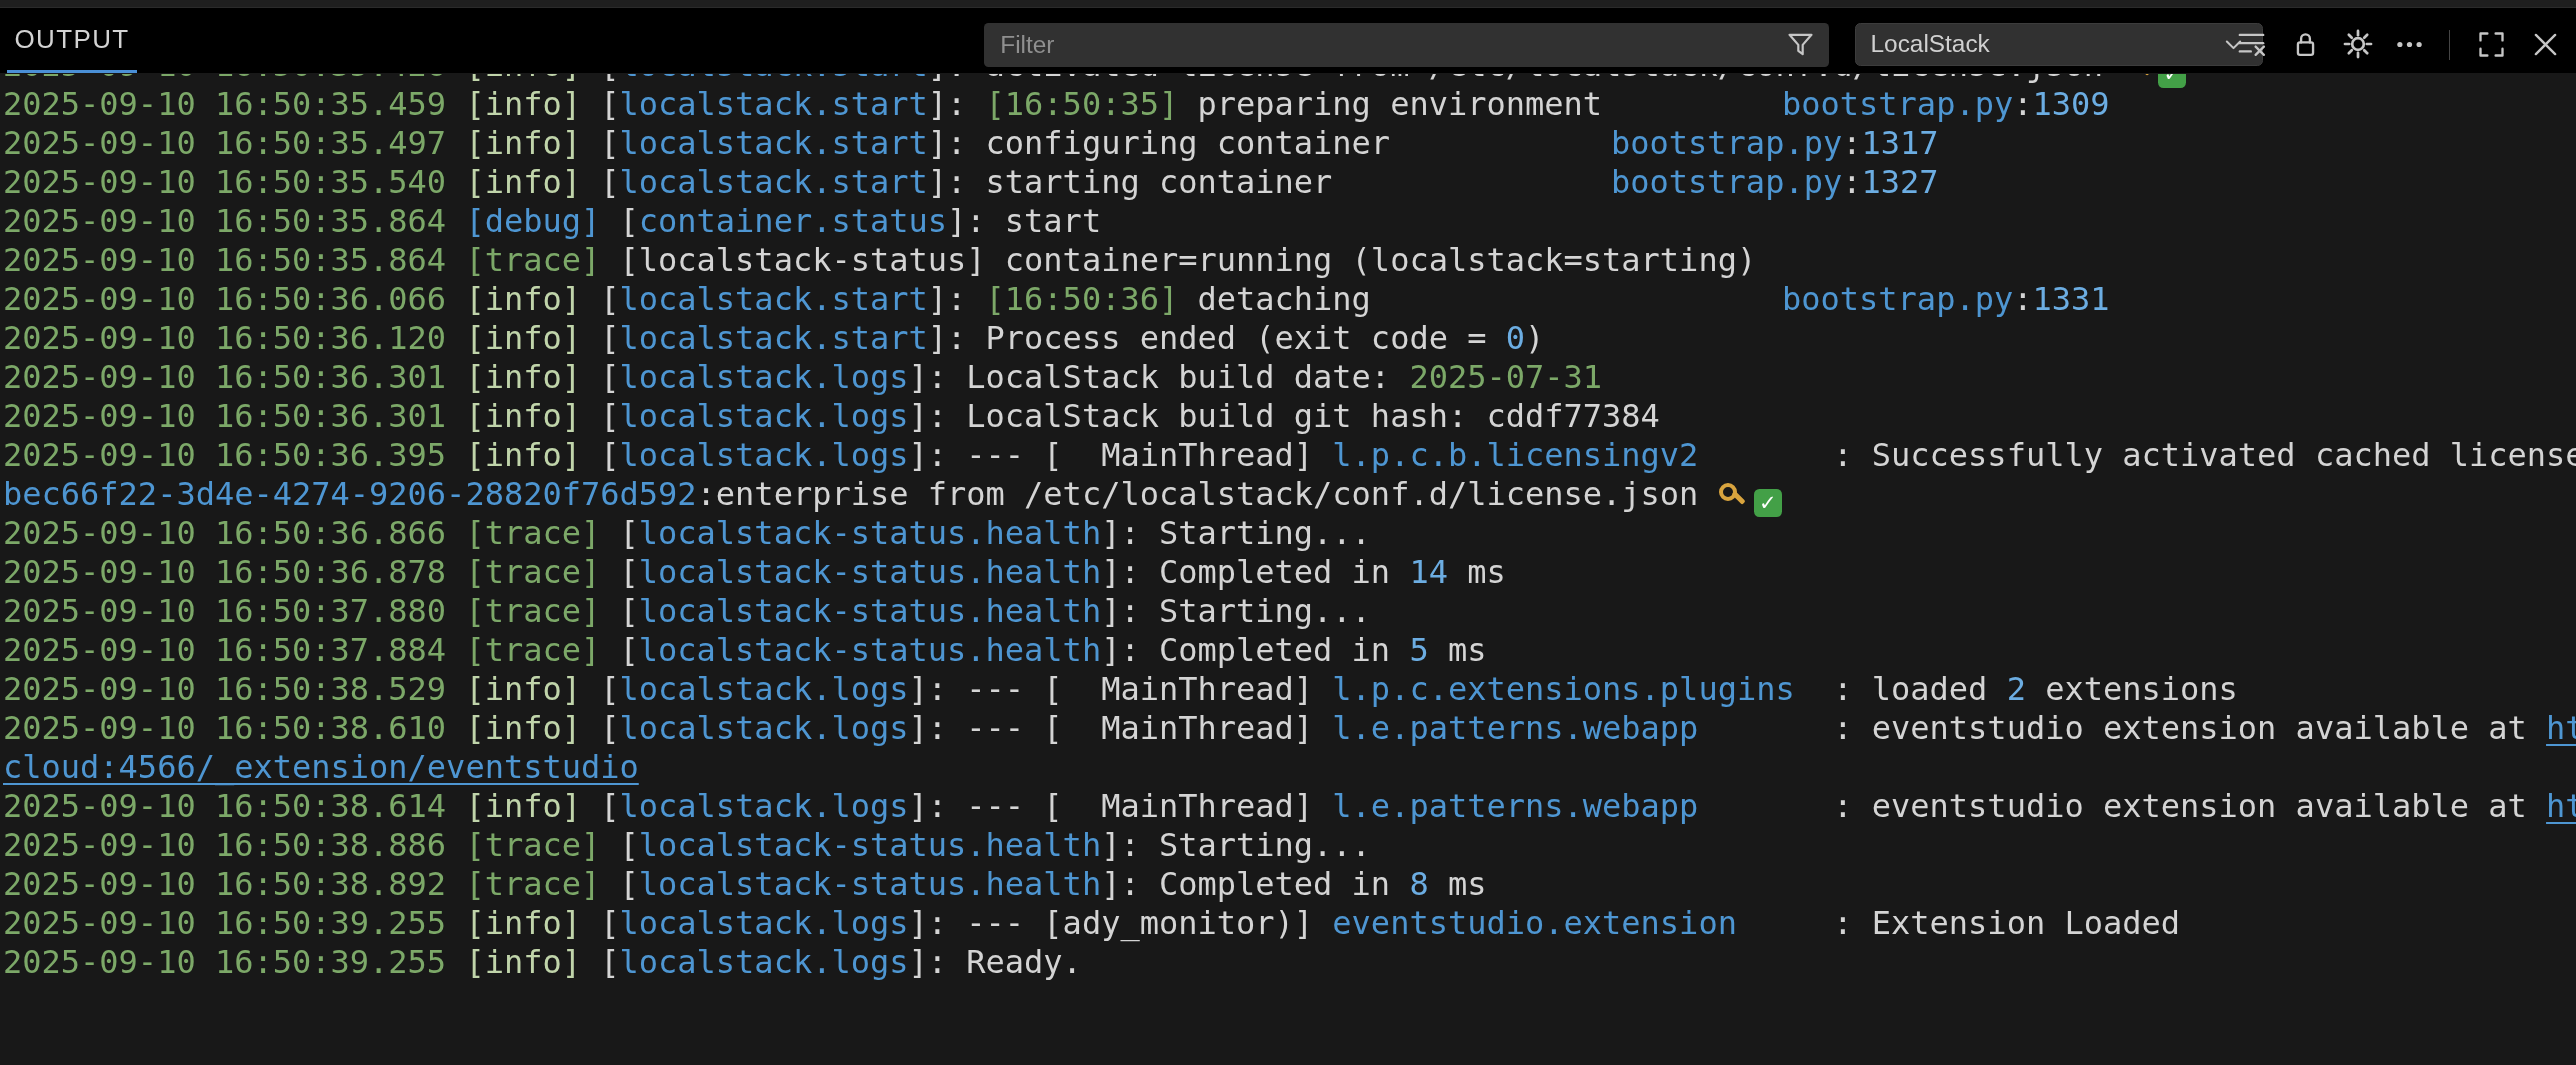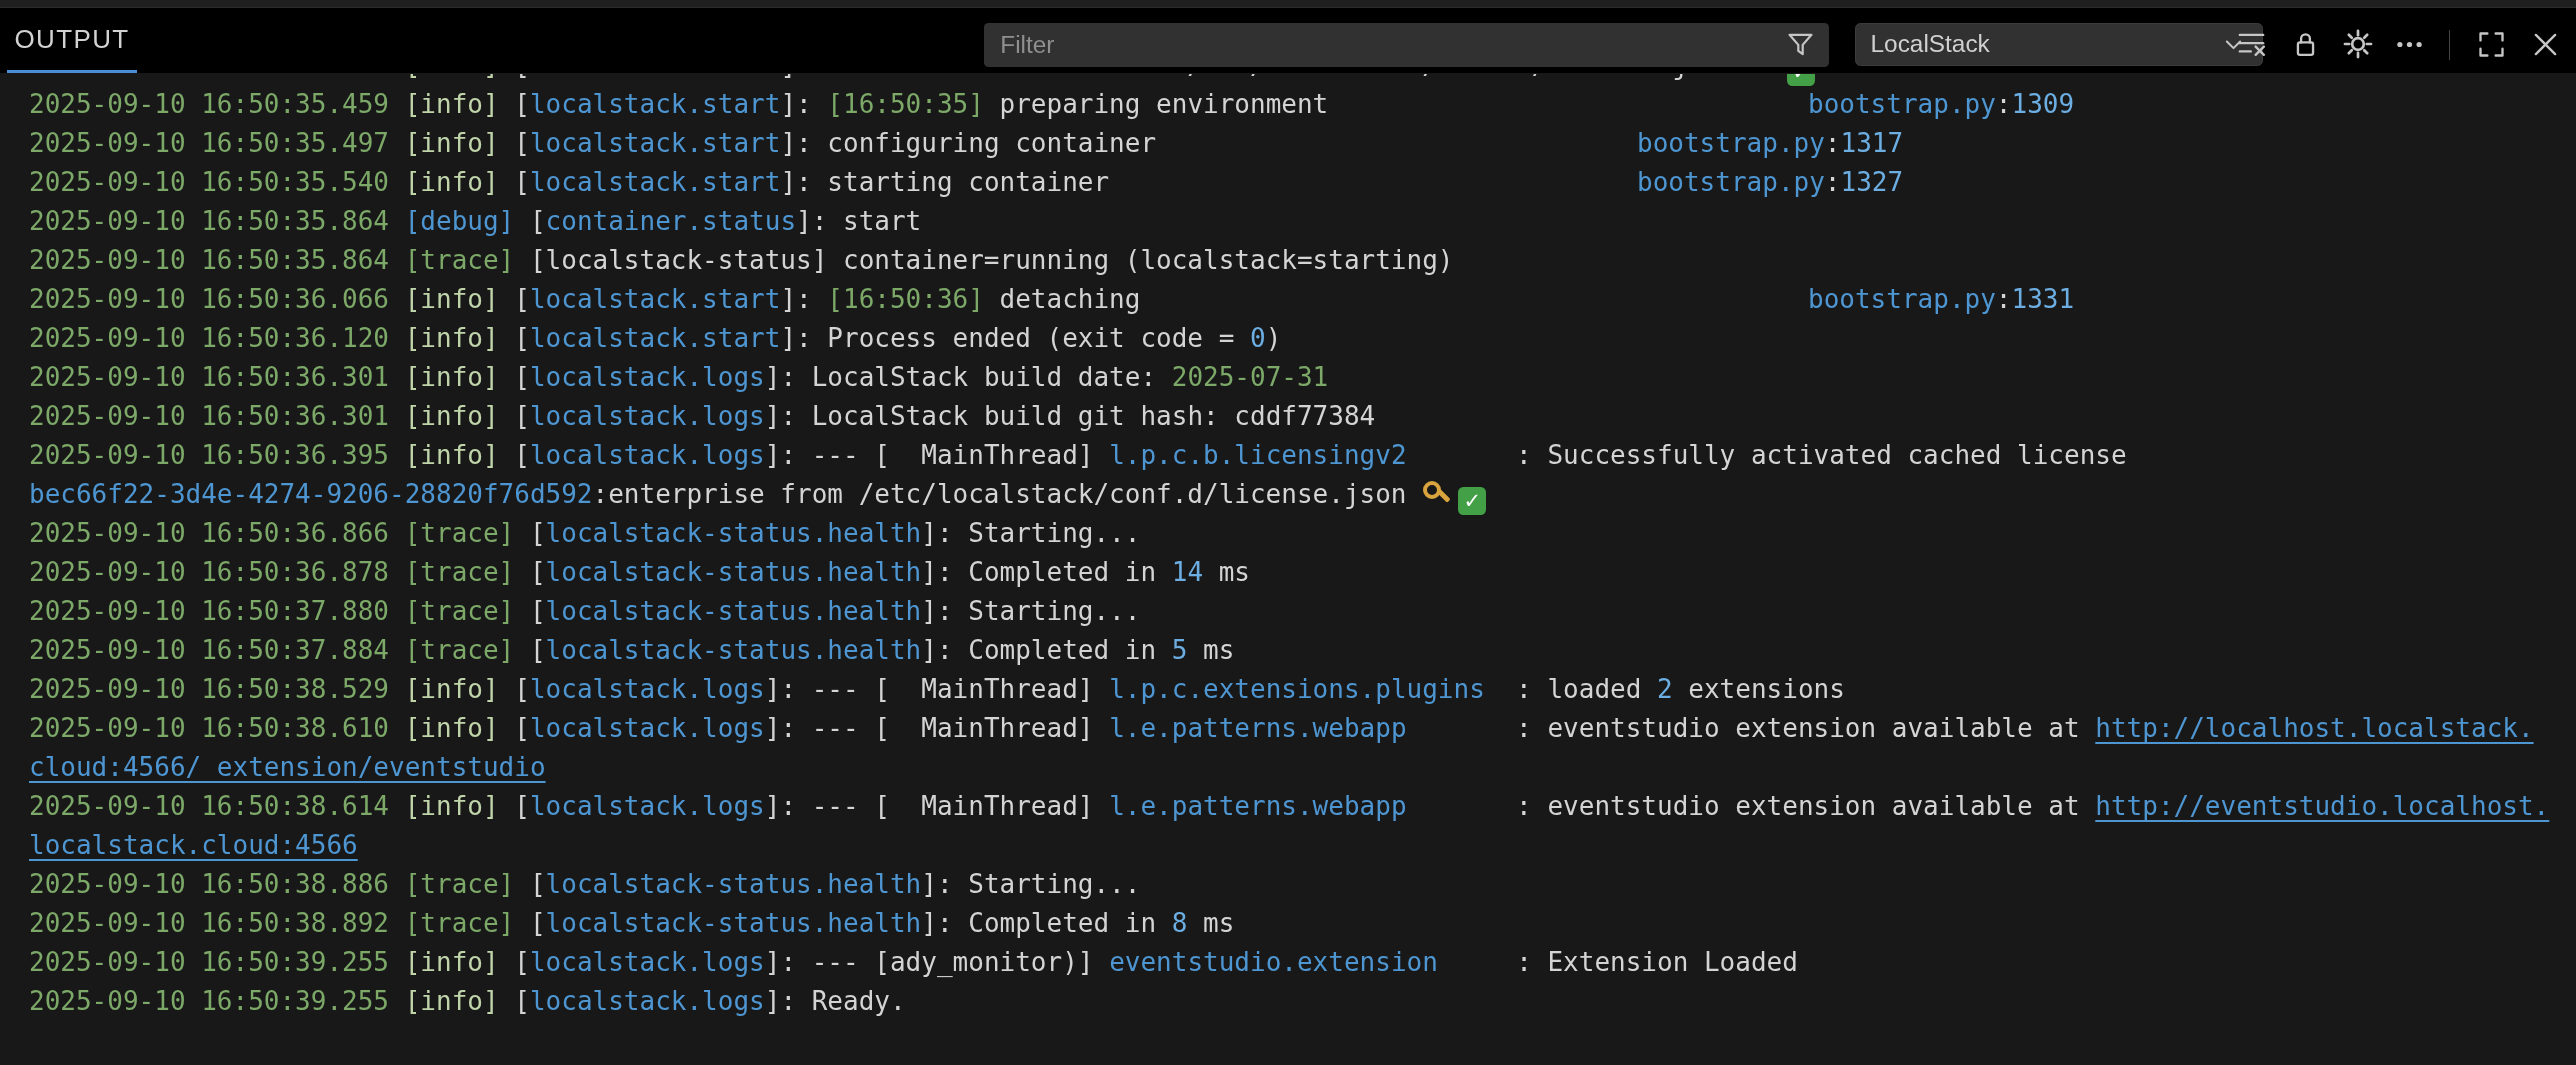--- a/index.html
+++ b/index.html
@@ -45,23 +45,23 @@
     display:flex; align-items:center; justify-content:center; cursor:pointer;
     border-radius:5.4px;
   }
   .hdr-sep { position:absolute; left:2449px; top:22px; width:0.9px; height:30px; background:#454545; }
   svg.ic { stroke:#c6c6c6; fill:none; stroke-width:1.7; stroke-linecap:round; stroke-linejoin:round; }
   svg.ic .fill { fill:#c6c6c6; stroke:none; }
 
   
   .log {
     position:absolute; top:74px; left:0; right:0; bottom:0;
-    overflow:hidden; padding-left:29px;
+    overflow:hidden; padding-left:3px;
     font-family:"DejaVu Sans Mono", monospace;
-    font-size:26px; line-height:39px; color:#d4d4d4;
+    font-size:32px; line-height:39px; color:#d4d4d4;
   }
   .log-line { white-space:pre; height:39px; position:relative; }
   .log-line.clipped { margin-top:-28px; }
   .c-green     { color:#7ca868; }
   .c-palegreen { color:#c0d4aa; }
   .c-blue      { color:#4e96d2; }
   .c-num       { color:#6cade2; }
   .c-white     { color:#d4d4d4; }
   .c-link      { color:#4e96d2; text-decoration:underline; text-underline-offset:5.4px; text-decoration-thickness:1.8px; cursor:pointer; }
   .src { position:absolute; top:0; cursor:pointer; }
@@ -190,20 +190,19 @@
       <div class="log-line"><span class="c-green">2025-09-10 16:50:36.395 </span><span class="c-palegreen">[info]</span><span class="c-white"> [</span><span class="c-blue">localstack.logs</span><span class="c-white">]: </span><span class="c-white">--- [  MainThread] </span><span class="c-blue">l.p.c.b.licensingv2</span><span class="c-white">       : Successfully activated cached license</span></div>
       <div class="log-line"><span class="c-blue">bec66f22-3d4e-4274-9206-28820f76d592</span><span class="c-white">:enterprise from /etc/localstack/conf.d/license.json </span><span class="key-emoji"></span><span class="check-emoji"></span></div>
       <div class="log-line"><span class="c-green">2025-09-10 16:50:36.866 </span><span class="c-green">[trace]</span><span class="c-white"> [</span><span class="c-blue">localstack-status.health</span><span class="c-white">]: </span><span class="c-white">Starting...</span></div>
       <div class="log-line"><span class="c-green">2025-09-10 16:50:36.878 </span><span class="c-green">[trace]</span><span class="c-white"> [</span><span class="c-blue">localstack-status.health</span><span class="c-white">]: </span><span class="c-white">Completed in </span><span class="c-num">14</span><span class="c-white"> ms</span></div>
       <div class="log-line"><span class="c-green">2025-09-10 16:50:37.880 </span><span class="c-green">[trace]</span><span class="c-white"> [</span><span class="c-blue">localstack-status.health</span><span class="c-white">]: </span><span class="c-white">Starting...</span></div>
       <div class="log-line"><span class="c-green">2025-09-10 16:50:37.884 </span><span class="c-green">[trace]</span><span class="c-white"> [</span><span class="c-blue">localstack-status.health</span><span class="c-white">]: </span><span class="c-white">Completed in </span><span class="c-num">5</span><span class="c-white"> ms</span></div>
       <div class="log-line"><span class="c-green">2025-09-10 16:50:38.529 </span><span class="c-palegreen">[info]</span><span class="c-white"> [</span><span class="c-blue">localstack.logs</span><span class="c-white">]: </span><span class="c-white">--- [  MainThread] </span><span class="c-blue">l.p.c.extensions.plugins</span><span class="c-white">  : loaded </span><span class="c-num">2</span><span class="c-white"> extensions</span></div>
       <div class="log-line"><span class="c-green">2025-09-10 16:50:38.610 </span><span class="c-palegreen">[info]</span><span class="c-white"> [</span><span class="c-blue">localstack.logs</span><span class="c-white">]: </span><span class="c-white">--- [  MainThread] </span><span class="c-blue">l.e.patterns.webapp</span><span class="c-white">       : eventstudio extension available at </span><span class="c-link">http://localhost.localstack.</span></div>
       <div class="log-line"><span class="c-link">cloud:4566/_extension/eventstudio</span></div>
       <div class="log-line"><span class="c-green">2025-09-10 16:50:38.614 </span><span class="c-palegreen">[info]</span><span class="c-white"> [</span><span class="c-blue">localstack.logs</span><span class="c-white">]: </span><span class="c-white">--- [  MainThread] </span><span class="c-blue">l.e.patterns.webapp</span><span class="c-white">       : eventstudio extension available at </span><span class="c-link">http://eventstudio.localhost.</span></div>
-      <div class="log-line"><span class="c-link">localstack.cloud:4566</span></div>
       <div class="log-line"><span class="c-green">2025-09-10 16:50:38.886 </span><span class="c-green">[trace]</span><span class="c-white"> [</span><span class="c-blue">localstack-status.health</span><span class="c-white">]: </span><span class="c-white">Starting...</span></div>
       <div class="log-line"><span class="c-green">2025-09-10 16:50:38.892 </span><span class="c-green">[trace]</span><span class="c-white"> [</span><span class="c-blue">localstack-status.health</span><span class="c-white">]: </span><span class="c-white">Completed in </span><span class="c-num">8</span><span class="c-white"> ms</span></div>
       <div class="log-line"><span class="c-green">2025-09-10 16:50:39.255 </span><span class="c-palegreen">[info]</span><span class="c-white"> [</span><span class="c-blue">localstack.logs</span><span class="c-white">]: </span><span class="c-white">--- [ady_monitor)] </span><span class="c-blue">eventstudio.extension</span><span class="c-white">     : Extension Loaded</span></div>
       <div class="log-line"><span class="c-green">2025-09-10 16:50:39.255 </span><span class="c-palegreen">[info]</span><span class="c-white"> [</span><span class="c-blue">localstack.logs</span><span class="c-white">]: </span><span class="c-white">Ready.</span></div>
     </div>
 </div>
 
 
 </body></html>

